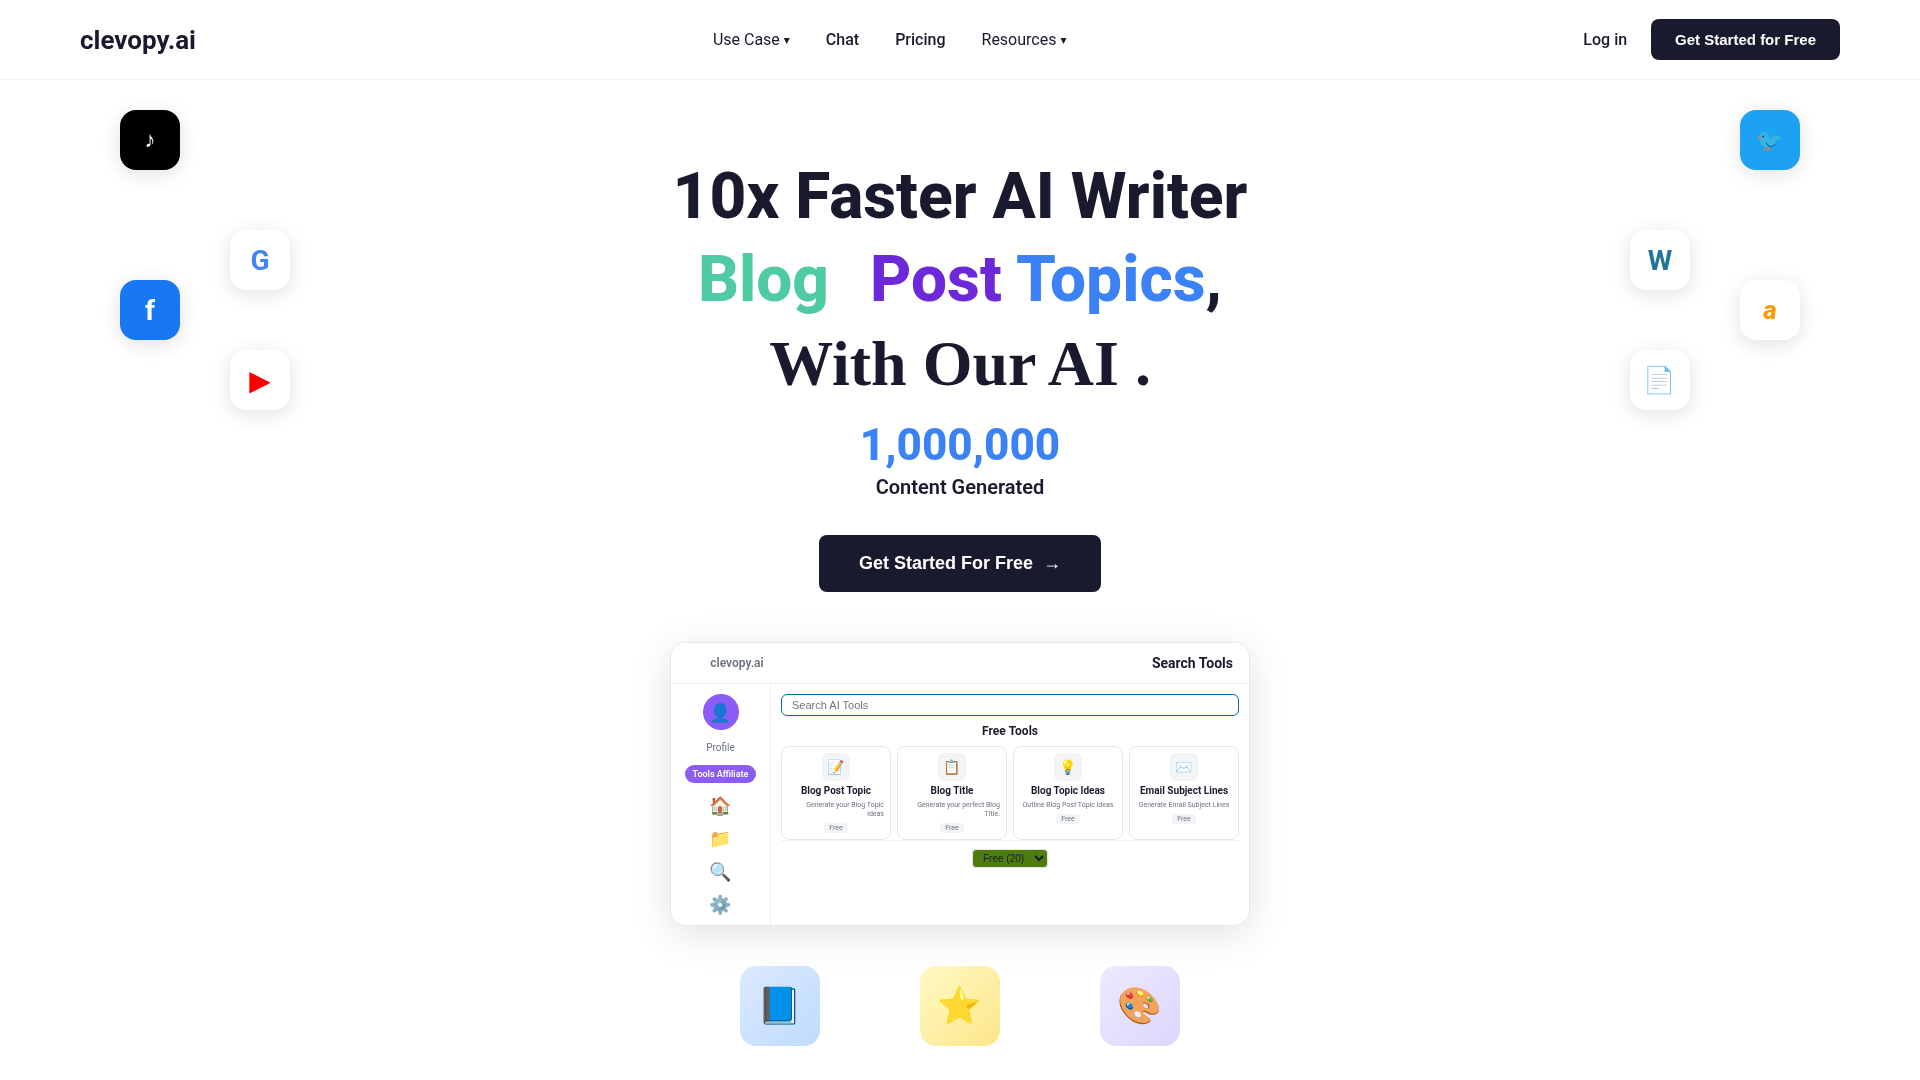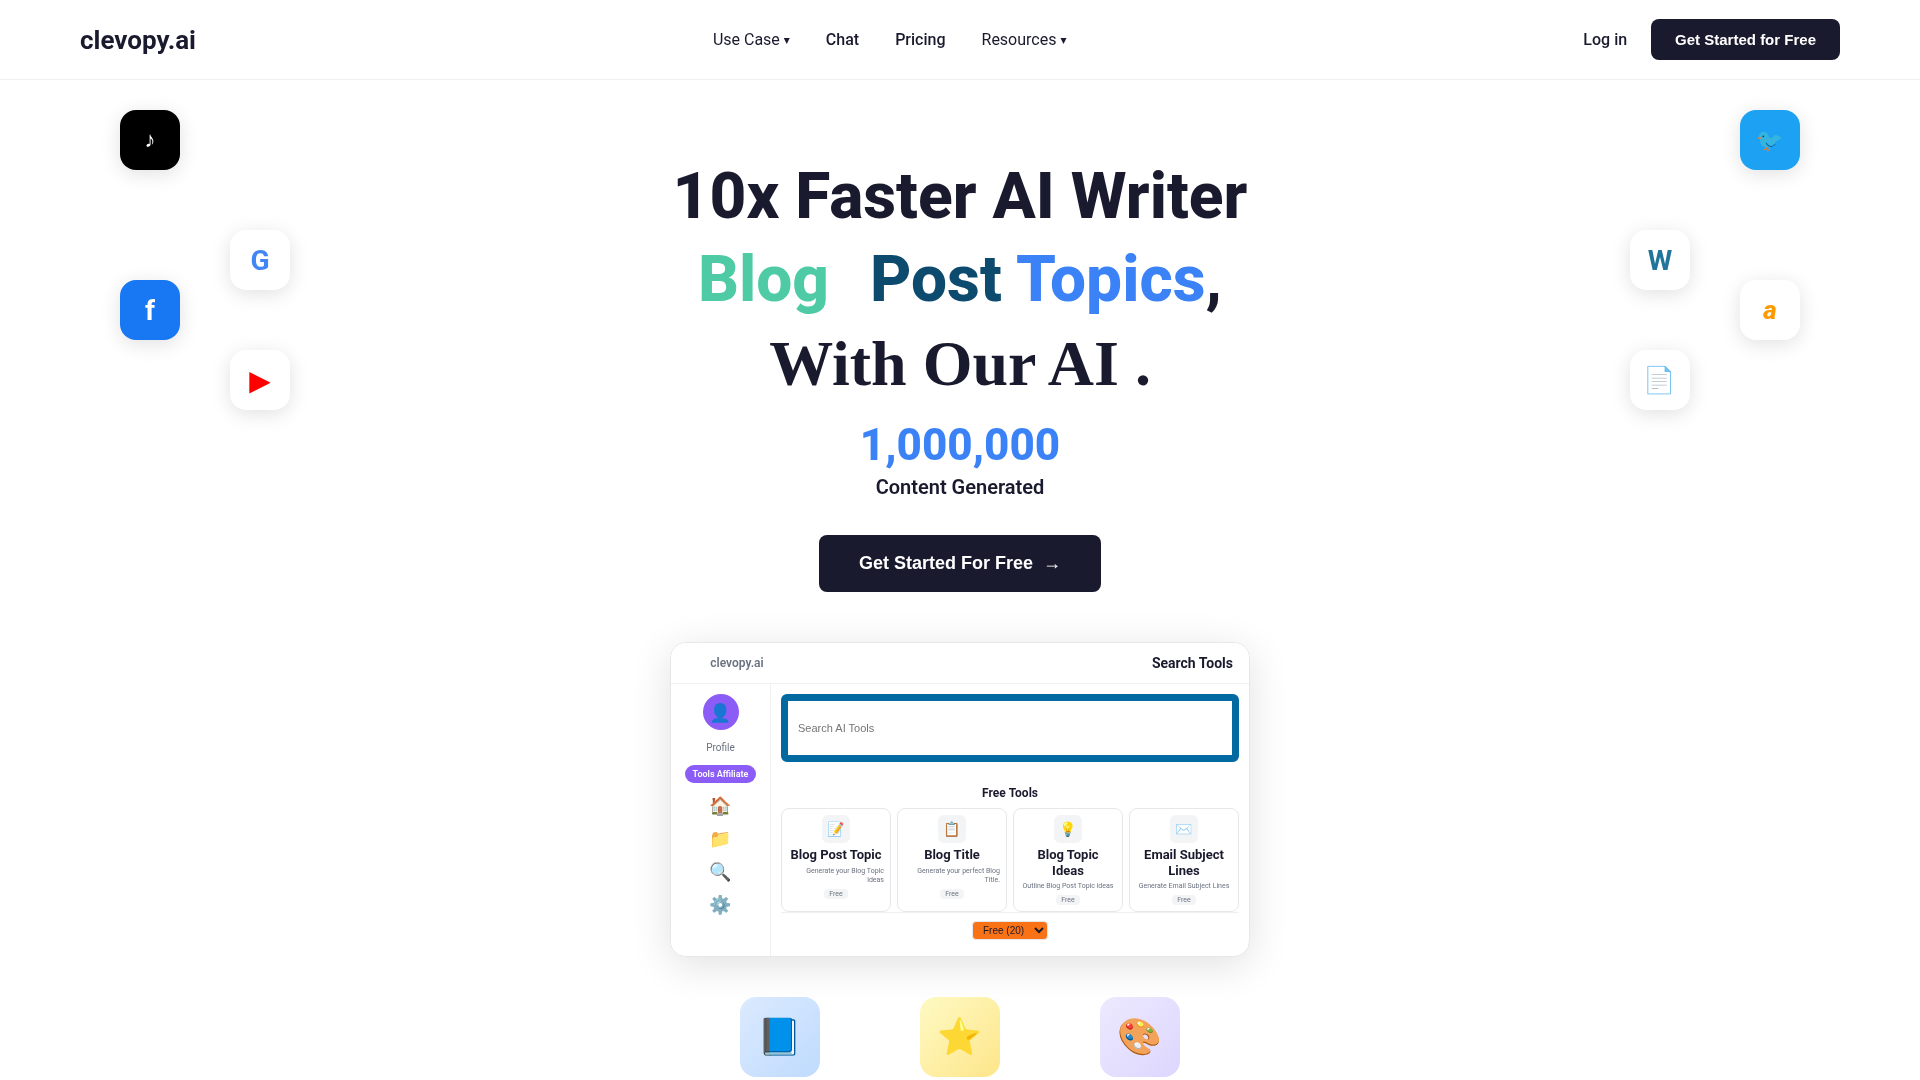--- a/index.html
+++ b/index.html
@@ -21,21 +21,21 @@
     .cta-btn-nav {
       background: #1a1a2e; color: #fff; border: none; border-radius: 8px;
       padding: 12px 24px; font-size: 15px; font-weight: 600; cursor: pointer;
     }
 
     
     .hero { text-align: center; padding: 80px 20px 40px; position: relative; min-height: 480px; }
     .hero h1 { font-size: 64px; font-weight: 800; color: #1a1a2e; line-height: 1.15; margin-bottom: 8px; }
     .hero h2 { font-size: 64px; font-weight: 800; line-height: 1.2; margin-bottom: 8px; }
     .hero h2 .word1 { color: #4ecba4; }
-    .hero h2 .word2 { color: #0c4a6e; margin-left: 25px; }
+    .hero h2 .word2 { color: #6d28d9; margin-left: 25px; }
     .hero h2 .word3 { color: #3b82f6; }
     .hero h2 .with-ai { color: #1a1a2e; font-family: Liberation Serif, serif; }
     .hero-count { font-size: 44px; font-weight: 800; color: #3b82f6; margin: 20px 0 8px; line-height: 1; }
     .hero-sub { font-size: 20px; font-weight: 600; color: #1a1a2e; margin-bottom: 36px; }
 
     .cta-btn-hero {
       background: #1a1a2e; color: #fff; border: none; border-radius: 8px;
       padding: 18px 40px; font-size: 18px; font-weight: 600; cursor: pointer;
       display: inline-flex; align-items: center; gap: 10px;
     }
@@ -69,36 +69,36 @@
     .db-avatar { width: 36px; height: 36px; border-radius: 50%; background: #8b5cf6; overflow: hidden; display: flex; align-items: center; justify-content: center; }
     .db-profile-label { font-size: 10px; color: #6b7280; }
     .db-affiliate-btn {
       background: #8b5cf6; color: #fff; border-radius: 12px; padding: 4px 8px;
       font-size: 9px; font-weight: 600; white-space: nowrap;
     }
     .db-nav-icon { font-size: 18px; color: #6b7280; cursor: pointer; }
     .db-nav-icon.active { color: #1a1a2e; }
     .db-main { flex: 1; padding: 10px; }
     .db-search {
-      width: 100%; border: 7px solid #0369a1; border-radius: 6px;
-      padding: 21px 10px; font-size: 11px; color: #9ca3af; margin-bottom: 24px;
+      width: 100%; border: 1px solid #0369a1; border-radius: 6px;
+      padding: 4px 10px; font-size: 11px; color: #9ca3af; margin-bottom: 8px;
     }
     .db-free-tools { font-size: 12px; margin-bottom: 8px; }
     .db-free-tools span { font-weight: 700; }
     .db-tools-grid { display: grid; grid-template-columns: repeat(4, 1fr); gap: 6px; }
     .db-tool-card {
       border: 1px solid #e5e7eb; border-radius: 8px; padding: 6px;
       display: flex; flex-direction: column; align-items: center; gap: 4px;
     }
     .db-tool-icon { width: 28px; height: 28px; background: #f3f4f6; border-radius: 6px; display: flex; align-items: center; justify-content: center; font-size: 14px; }
-    .db-tool-name { font-size: 13px; font-weight: 700; text-align: center; color: #1a1a2e; line-height: 1.2; }
+    .db-tool-name { font-size: 10px; font-weight: 700; text-align: center; color: #1a1a2e; line-height: 1.2; }
     .db-tool-desc { font-size: 7px; color: #6b7280; text-align: right; line-height: 1.3; }
     .db-tool-badge { background: #f3f4f6; border-radius: 4px; padding: 1px 5px; font-size: 7px; color: #6b7280; }
     .db-footer { padding: 6px 10px; border-top: 1px solid #f0f0f0; }
-    .db-select { border: 1px solid #e5e7eb; border-radius: 4px; font-size: 10px; padding: 2px 6px; color: #1a1a2e; background: #f97316; }
+    .db-select { border: 1px solid #e5e7eb; border-radius: 4px; font-size: 10px; padding: 2px 6px; color: #1a1a2e; background: #4d7c0f; }
 
     
     .bottom-section { display: flex; justify-content: center; gap: 80px; padding: 40px 0 0; }
     .bottom-item { width: 100px; height: 100px; display: flex; flex-direction: column; align-items: center; gap: 8px; }
     .bottom-illustration { width: 80px; height: 80px; border-radius: 16px; display: flex; align-items: center; justify-content: center; font-size: 36px; }
     .illus-blue { background: linear-gradient(135deg, #dbeafe, #bfdbfe); }
     .illus-yellow { background: linear-gradient(135deg, #fef9c3, #fde68a); }
     .illus-purple { background: linear-gradient(135deg, #ede9fe, #ddd6fe); }
   </style>
 </head>

